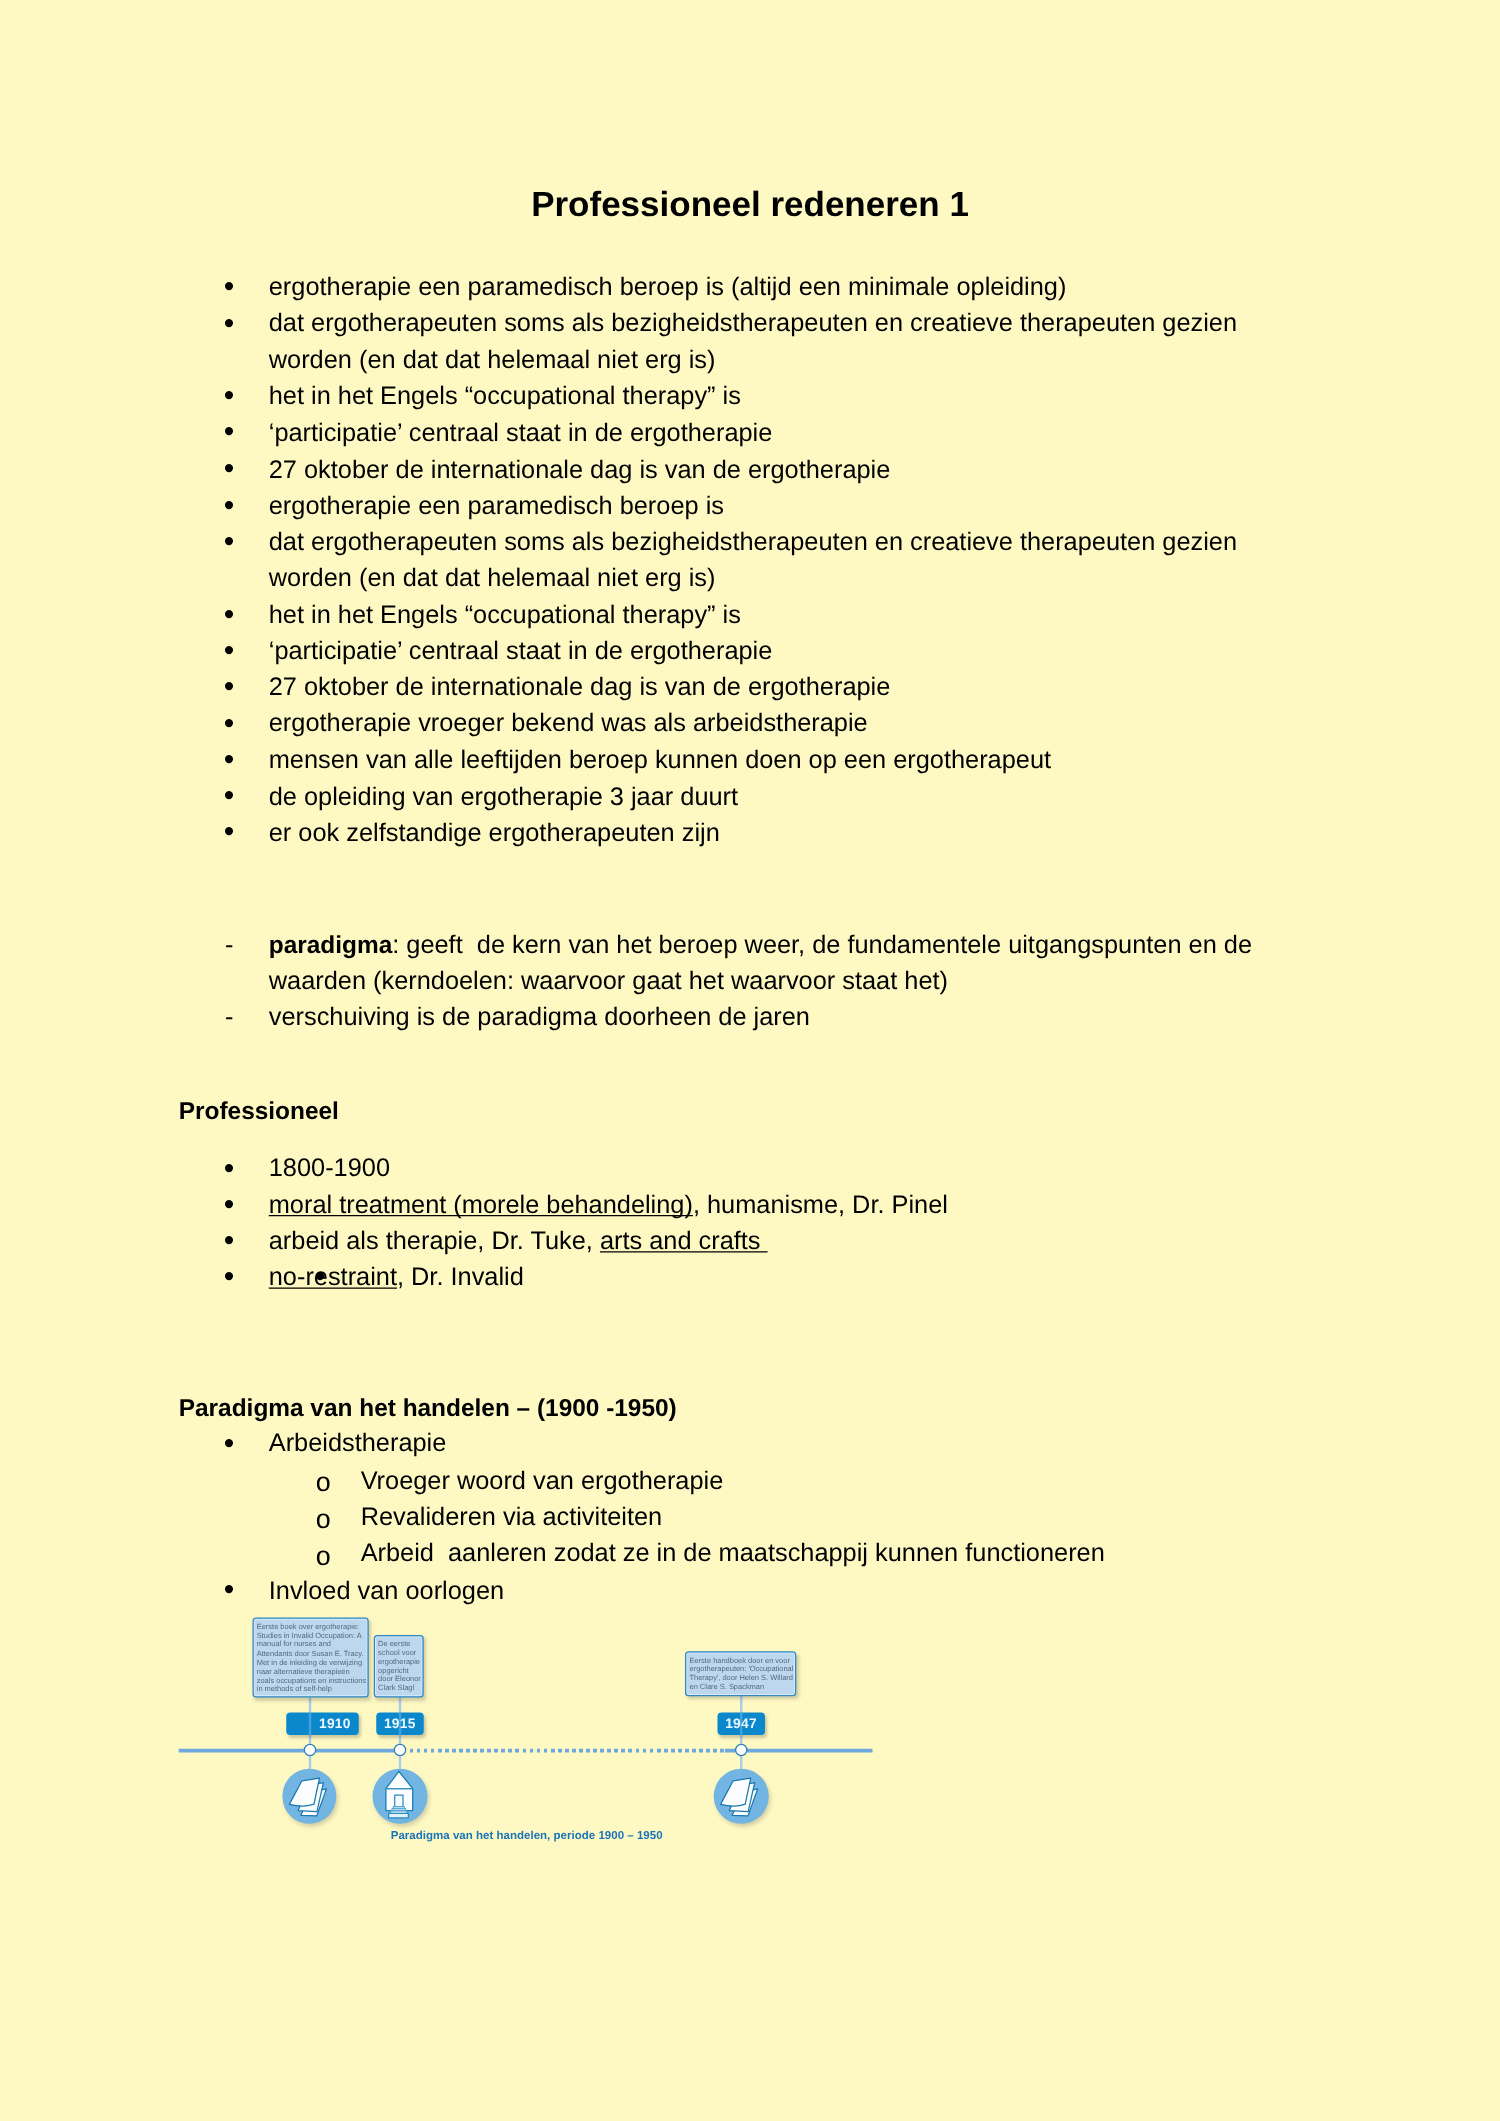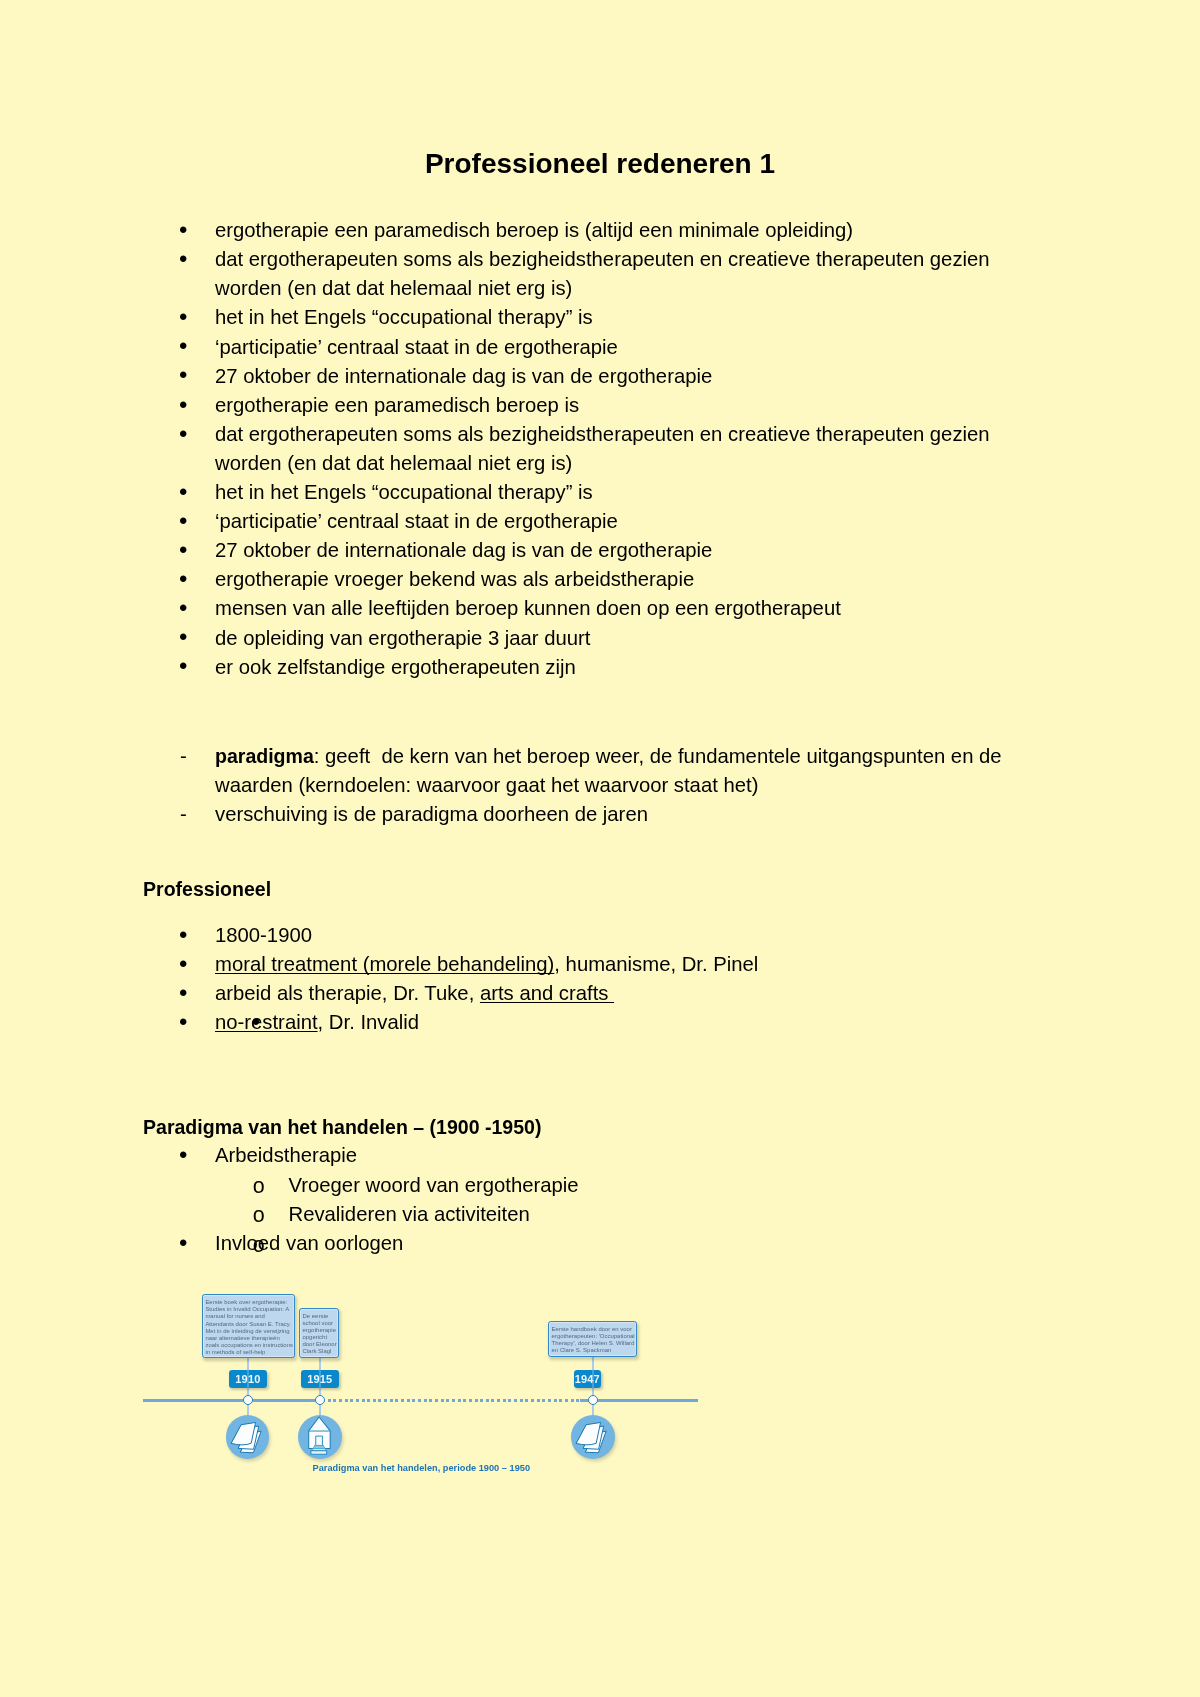--- a/index.html
+++ b/index.html
@@ -163,38 +163,39 @@
     <div class="row lvl2">
         <span class="mark circm">o</span>
         <span class="txt">Vroeger woord van ergotherapie</span>
       </div>
     <div class="row lvl2">
         <span class="mark circm">o</span>
         <span class="txt">Revalideren via activiteiten</span>
       </div>
     <div class="row lvl2">
         <span class="mark circm">o</span>
+        <span class="txt">Arbeid  aanleren zodat ze in de maatschappij kunnen functioneren</span>
       </div>
     <div class="row lvl1">
         <span class="mark">•</span>
         <span class="txt">Invloed van oorlogen</span>
       </div>
   </div>
 
   <div class="figure">
 
     <div class="tl-axis" style="left:143px;width:178.5px;"></div>
     <div class="tl-dotted" style="left:321.5px;width:258px;"></div>
     <div class="tl-axis" style="left:579.5px;width:118px;"></div>
 
     <div class="tl-stem" style="left:247.2px;top:1358px;height:57px;"></div>
     <div class="tl-box" style="left:201.6px;top:1294px;width:93.2px;height:64px;">
       <span class="bt" style="left:2.8px;top:4.4px;width:88.3px;">Eerste boek over ergotherapie: Studies in Invalid Occupation: A manual for nurses and Attendants door Susan E. Tracy. Met in de inleiding de verwijzing naar alternatieve therapieën zoals occupations en instructions in methods of self-help</span>
     </div>
-    <div class="tl-badge" style="left:228.9px;top:1369.9px;width:38px;">1910</div>
+    <div class="tl-badge" style="left:228.9px;top:1369.9px;width:38px;padding-left:20px;">1910</div>
     <div class="tl-stem-over" style="left:247.2px;top:1369.9px;height:18.2px;"></div>
     <div class="tl-node" style="left:243.0px;top:1395.3px;"></div>
     <div class="tl-icon" style="left:225.7px;top:1415px;width:43.8px;height:43.8px;">
       <svg width="43.8" height="43.8" viewBox="0 0 44 44">
         <g fill="#fbfdff" stroke="#1b78ae" stroke-width="1.0" stroke-linejoin="round" stroke-linecap="round">
           <path d="M23.0 18.8 L35.3 16.2 L27.5 37.9 L14.8 37.4 Z"></path>
           <path d="M21.0 13.6 L32.9 11.1 L27.7 34.4 L12.6 33.6 Z"></path>
           <path d="M15.6 9.7 L29.7 7.5 L25.3 28.4 Q17.0 31.6 5.5 28.6 Z"></path>
         </g>
       </svg>
@@ -218,21 +219,21 @@
           <path d="M14.3 33.4 L27.3 33.4 L27.3 35.5 L14.3 35.5 Z"></path>
         </g>
         <path d="M12.8 35.4 L28.4 35.4 L28.4 39.0 L12.8 39.0 Z" fill="#e4f3fa" stroke="#2a89bd" stroke-width="1.0" stroke-linejoin="round"></path>
       </svg>
     </div>
 
     <div class="tl-stem" style="left:591.8px;top:1356px;height:59px;"></div>
     <div class="tl-box" style="left:547.8px;top:1321px;width:89.1px;height:36px;">
       <span class="bt" style="left:2.8px;top:3.9px;width:84.5px;">Eerste handboek door en voor ergotherapeuten: 'Occupational Therapy', door Helen S. Willard en Clare S. Spackman</span>
     </div>
-    <div class="tl-badge" style="left:573.8px;top:1369.9px;width:27px;">1947</div>
+    <div class="tl-badge" style="left:573.8px;top:1369.9px;width:38px;">1947</div>
     <div class="tl-stem-over" style="left:591.8px;top:1369.9px;height:18.2px;"></div>
     <div class="tl-node" style="left:587.6px;top:1395.3px;"></div>
     <div class="tl-icon" style="left:570.8px;top:1415px;width:43.8px;height:43.8px;">
       <svg width="43.8" height="43.8" viewBox="0 0 44 44">
         <g fill="#fbfdff" stroke="#1b78ae" stroke-width="1.0" stroke-linejoin="round" stroke-linecap="round">
           <path d="M23.0 18.8 L35.3 16.2 L27.5 37.9 L14.8 37.4 Z"></path>
           <path d="M21.0 13.6 L32.9 11.1 L27.7 34.4 L12.6 33.6 Z"></path>
           <path d="M15.6 9.7 L29.7 7.5 L25.3 28.4 Q17.0 31.6 5.5 28.6 Z"></path>
         </g>
       </svg>

